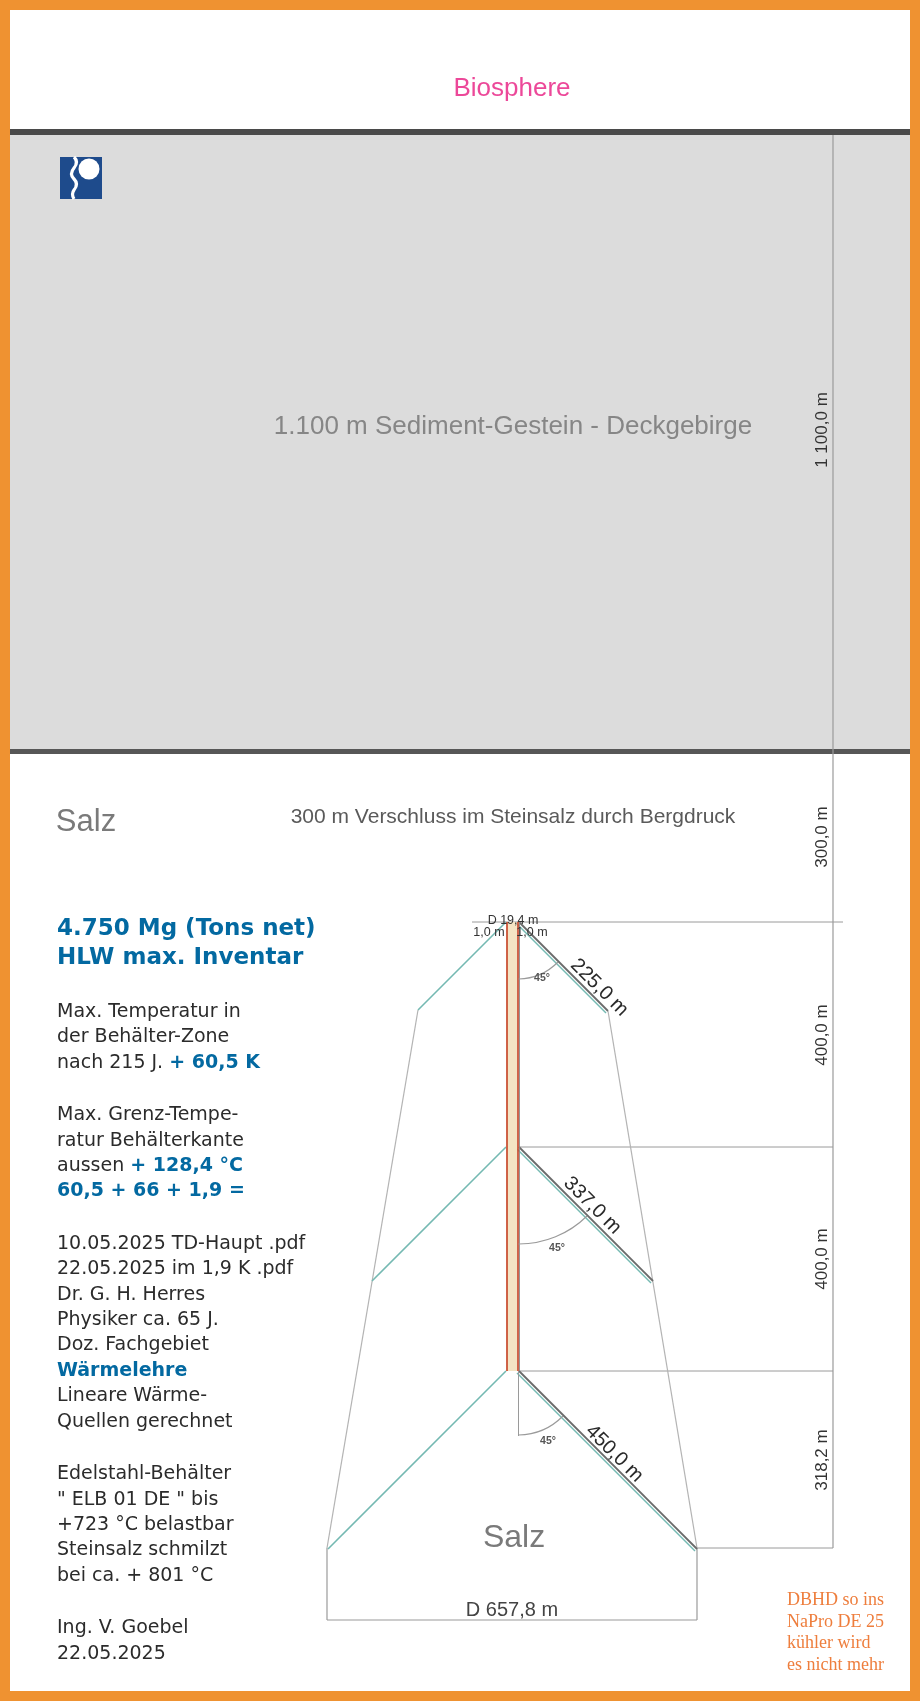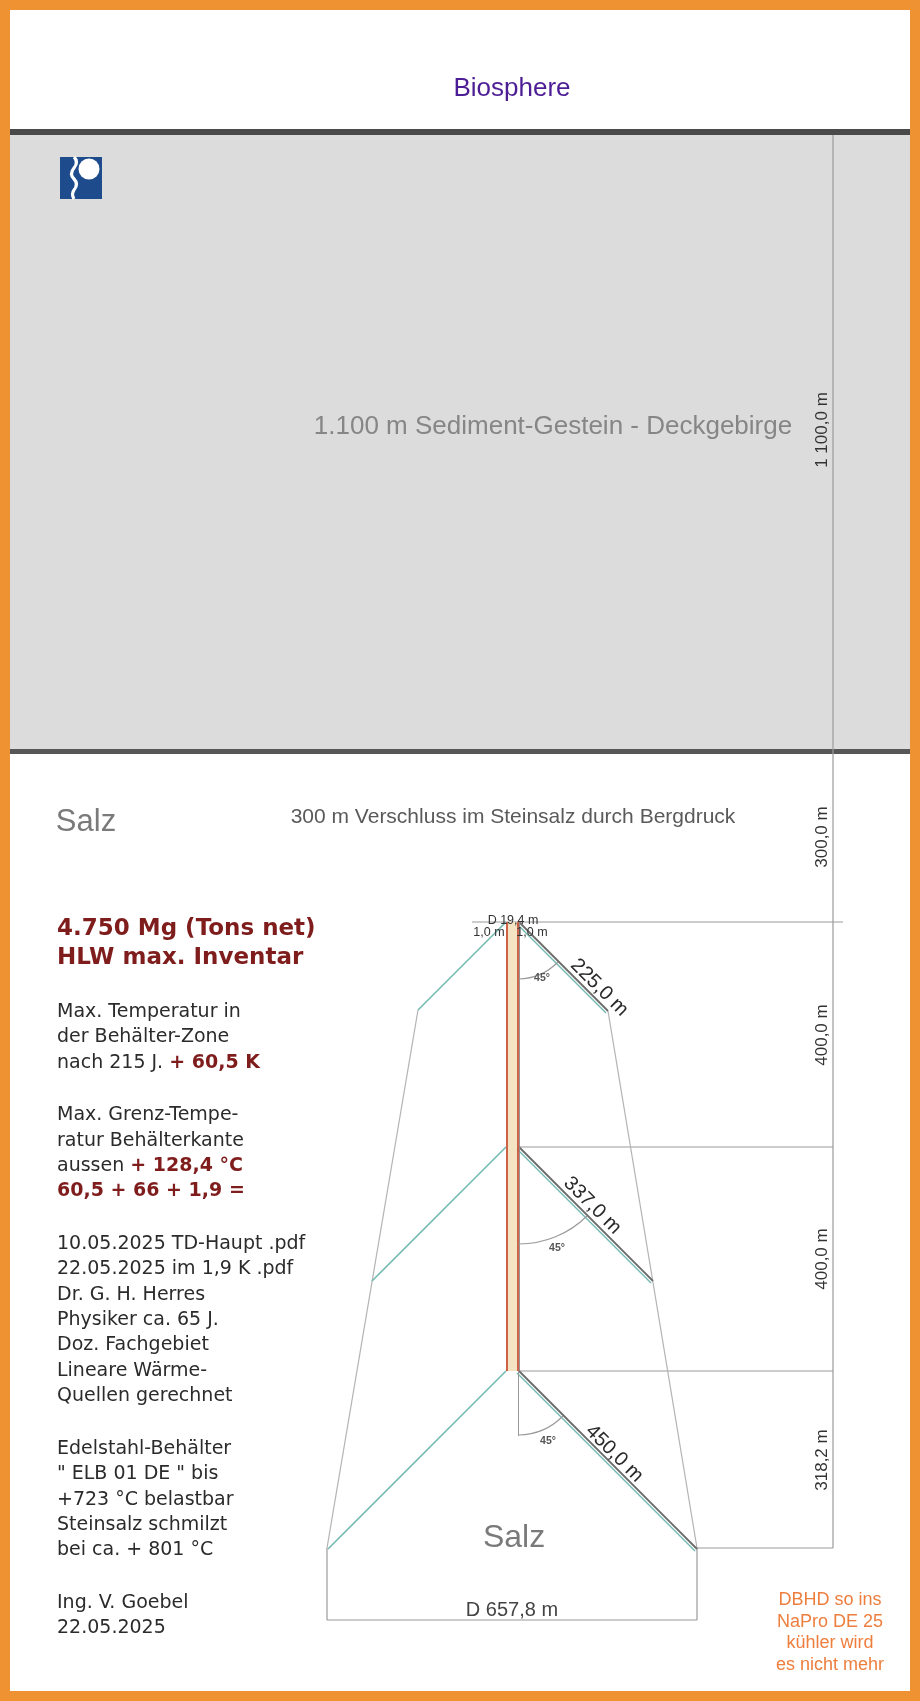--- a/index.html
+++ b/index.html
@@ -11,40 +11,40 @@
   .border-frame{
     position:absolute;left:0;top:0;width:920px;height:1701px;
     box-sizing:border-box;border:10px solid #ef9231;pointer-events:none;z-index:50;
   }
   .lbl{
     position:absolute;transform:translate(-50%,-50%);white-space:nowrap;
     font-family:"Liberation Sans",sans-serif;z-index:10;
   }
   .rot90{transform:translate(-50%,-50%) rotate(-90deg);}
   .rot45{transform:translate(-50%,-50%) rotate(45deg);}
-  .biosphere{font-size:26px;color:#4c1d95;}
-  .sediment{font-size:26px;color:#868686;margin-left:40px;}
+  .biosphere{font-size:26px;color:#ec4899;}
+  .sediment{font-size:26px;color:#868686;}
   .salz-big{font-size:31px;color:#7a7a7a;}
   .salz-inner{font-size:32px;color:#7a7a7a;}
   .hdr{font-size:21px;color:#5a5a5a;}
   .meas{font-size:17px;color:#333333;}
   .tiny{font-size:12.5px;color:#333333;margin-top:17px;}
   .deg{font-size:10.5px;color:#555555;font-weight:bold;}
   .bench{font-size:20px;color:#2a2a2a;}
   .basedia{font-size:20px;color:#444444;}
   .left-text{
     position:absolute;left:57px;top:913px;width:300px;z-index:10;
     font-family:"DejaVu Sans",sans-serif;color:#2b2b2b;
   }
   .lt-block{font-size:19px;line-height:25.4px;margin-bottom:27px;}
   .lt-headline{font-size:23px;line-height:29px;color:#111111;}
-  .lt-line b{font-weight:bold;color:#7f1d1d;}
+  .lt-line b{font-weight:bold;color:#0369a1;}
   .note{
-    position:absolute;right:36px;top:1589px;text-align:center;z-index:10;
-    font-family:Liberation Sans, sans-serif;font-size:18px;line-height:21.5px;color:#ee7e3d;margin-left:19px;
+    position:absolute;right:36px;top:1589px;text-align:left;z-index:10;
+    font-family:Liberation Serif, serif;font-size:18px;line-height:21.5px;color:#ee7e3d;margin-left:19px;
   }
 </style>
 </head>
 <body>
 
 <div class="stage">
 
   <svg class="art" width="920" height="1701" viewBox="0 0 920 1701">
 
     <rect x="10" y="135" width="900" height="617" fill="#dcdcdc"></rect>
@@ -138,20 +138,21 @@
         <div class="lt-line"><span>ratur Behälterkante</span></div>
         <div class="lt-line"><span>aussen </span><b>+ 128,4 °C</b></div>
         <div class="lt-line"><b>60,5 + 66 + 1,9 =</b></div>
       </div>
       <div class="lt-block">
         <div class="lt-line"><span>10.05.2025 TD-Haupt .pdf</span></div>
         <div class="lt-line"><span>22.05.2025 im 1,9 K .pdf</span></div>
         <div class="lt-line"><span>Dr. G. H. Herres</span></div>
         <div class="lt-line"><span>Physiker ca. 65 J.</span></div>
         <div class="lt-line"><span>Doz. Fachgebiet</span></div>
+        <div class="lt-line"><b>Wärmelehre</b></div>
         <div class="lt-line"><span>Lineare Wärme-</span></div>
         <div class="lt-line"><span>Quellen gerechnet</span></div>
       </div>
       <div class="lt-block">
         <div class="lt-line"><span>Edelstahl-Behälter</span></div>
         <div class="lt-line"><span>" ELB 01 DE " bis</span></div>
         <div class="lt-line"><span>+723 °C belastbar</span></div>
         <div class="lt-line"><span>Steinsalz schmilzt</span></div>
         <div class="lt-line"><span>bei ca. + 801 °C</span></div>
       </div>

